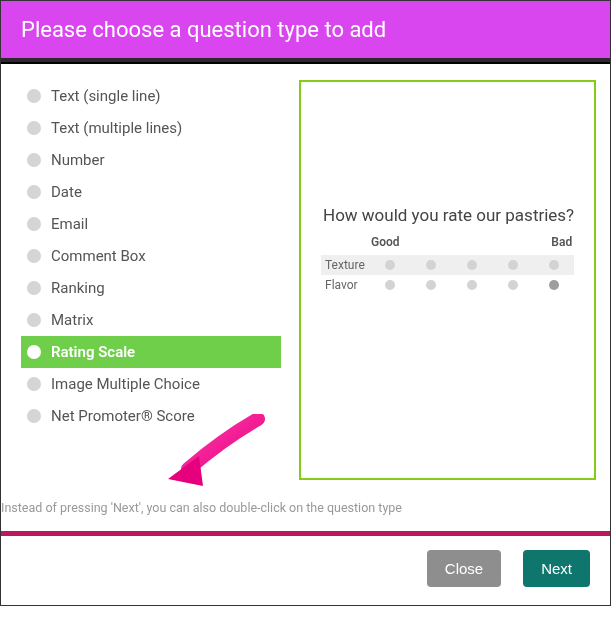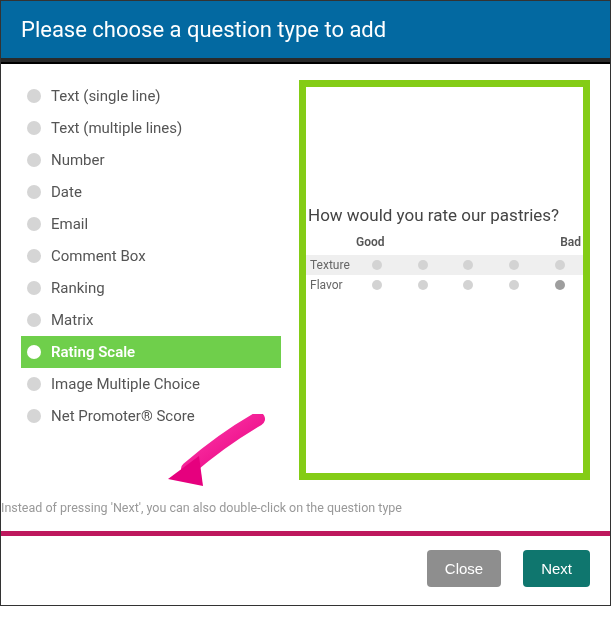--- a/index.html
+++ b/index.html
@@ -9,21 +9,21 @@
     width: 611px;
     height: 643px;
     overflow: hidden;
   }
   .modal {
     width: 611px;
     background: #fff;
     border: 1px solid #333;
   }
   .modal-header {
-    background: #0369a1;
+    background: #d946ef;
     color: #fff;
     padding: 16px 20px;
     font-size: 22px;
     font-weight: 400;
     border-bottom: 4px solid #2a2a2a;
     position: relative;
   }
   .modal-header::after {
     content: "";
     position: absolute;
@@ -73,22 +73,22 @@
   .type-item.highlight {
     background: #6fcf4b;
     color: #fff;
     font-weight: 600;
   }
   .type-item.highlight .radio {
     background: #fff;
   }
   .preview {
     width: 317px;
-    border: 7px solid #84cc16;
-    padding: 0;
+    border: 2px solid #84cc16;
+    padding: 20px;
     min-height: 400px;
     display: flex;
     flex-direction: column;
     justify-content: center;
   }
   .preview-inner {
     margin-top: -60px;
   }
   .preview-title {
     font-size: 17px;

